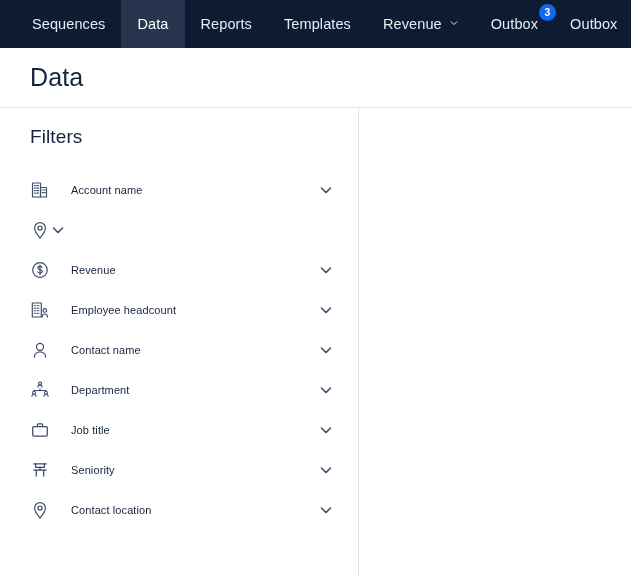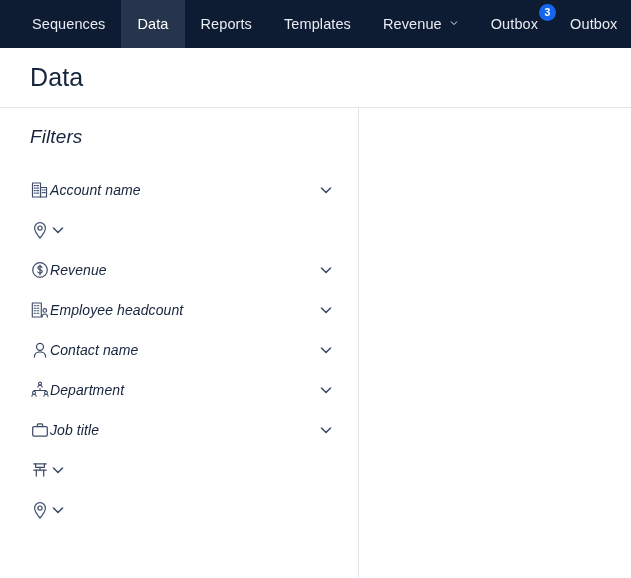--- a/index.html
+++ b/index.html
@@ -83,21 +83,20 @@
     color: #16243d;
     font-weight: 400;
     letter-spacing: .1px;
   }
 
   
   .content {
     display: flex;
     height: calc(578px - 48px - 61px);
     box-sizing: border-box;
-    font-style: italic;
   }
   .filters-panel {
     width: 359px;
     flex: 0 0 359px;
     border-right: 1px solid #dfe2e6;
     box-sizing: border-box;
     padding-top: 18px;
     overflow: hidden;
     background: #fff;
   }
@@ -120,22 +119,22 @@
     width: 20px;
     height: 20px;
     flex: 0 0 20px;
     display: flex;
     align-items: center;
     justify-content: center;
     color: #3f4c68;
   }
   .filter-icon svg { display: block; }
   .filter-label {
-    margin-left: 0;
-    font-size: 14px;
+    margin-left: 21px;
+    font-size: 11px;
     color: #16243d;
     flex: 1 1 auto;
     letter-spacing: .1px;
   }
   .filter-chevron {
     width: 16px;
     height: 16px;
     flex: 0 0 16px;
     color: #3f4c68;
   }
@@ -299,33 +298,35 @@
         <div class="filter-row">
           <span class="filter-icon">
             <svg viewBox="0 0 20 20" width="100%" height="100%" fill="none" stroke="currentColor" stroke-width="1.25" stroke-linejoin="round" stroke-linecap="round">
               <path d="M3.8 3.9h12.4"></path>
               <path d="M5.6 3.9v3.4h8.8V3.9"></path>
               <path d="M3.8 10.2h12.4"></path>
               <path d="M10 7.3v2.9"></path>
               <path d="M6.3 10.2v5.9M13.7 10.2v5.9"></path>
             </svg>
           </span>
+          <span class="filter-label">Seniority</span>
           <span class="filter-chevron">
             <svg viewBox="0 0 16 16" width="100%" height="100%" fill="none" stroke="currentColor" stroke-width="1.6" stroke-linecap="round" stroke-linejoin="round">
               <polyline points="3.5,6 8,10.5 12.5,6"></polyline>
             </svg>
           </span>
         </div>
         <div class="filter-row">
           <span class="filter-icon">
             <svg viewBox="0 0 20 20" width="100%" height="100%" fill="none" stroke="currentColor" stroke-width="1.2" stroke-linejoin="round">
               <path d="M10 18s5.4-6.1 5.4-9.9A5.4 5.4 0 0 0 4.6 8.1C4.6 11.9 10 18 10 18z"></path>
               <circle cx="10" cy="8.1" r="2.1"></circle>
             </svg>
           </span>
+          <span class="filter-label">Contact location</span>
           <span class="filter-chevron">
             <svg viewBox="0 0 16 16" width="100%" height="100%" fill="none" stroke="currentColor" stroke-width="1.6" stroke-linecap="round" stroke-linejoin="round">
               <polyline points="3.5,6 8,10.5 12.5,6"></polyline>
             </svg>
           </span>
         </div>
       </div>
   </div>
   <div class="detail-panel"></div>
 </div>

